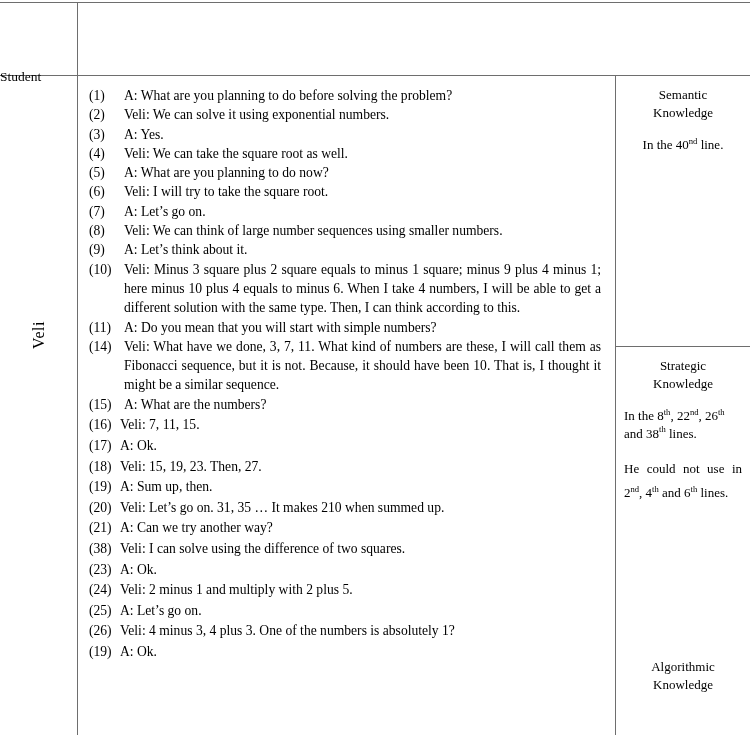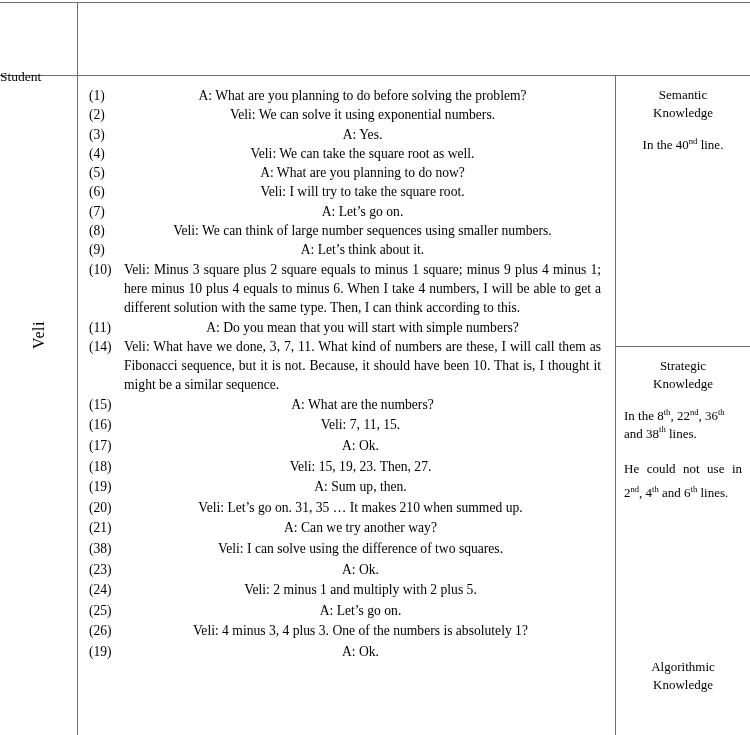--- a/index.html
+++ b/index.html
@@ -107,21 +107,20 @@
   }
   .stmt-num {
     flex: 0 0 auto;
     text-align: left;
     white-space: nowrap;
   }
   .stmt-num.wide { width: 35px; }
   .stmt-num.tight { width: 31px; }
   .stmt-text {
     flex: 1 1 auto;
-    text-align: center;
   }
   .stmt.justify .stmt-text {
     text-align: justify;
     text-justify: inter-word;
   }
   .stmt.loose {
     line-height: 20.6px;
   }
 
   
@@ -291,21 +290,21 @@
       <span>In the 40</span><sup>nd</sup><span> line.</span>
     </div>
   </div>
 
   <div class="ann ann-strategic">
     <div class="ann-title">
       <div>Strategic</div>
       <div>Knowledge</div>
     </div>
     <div class="ann-body">
-      <span>In the 8</span><sup>th</sup><span>, 22</span><sup>nd</sup><span>, 36</span><sup>th</sup><span> and 38</span><sup>th</sup><span> lines.</span>
+      <span>In the 8</span><sup>th</sup><span>, 22</span><sup>nd</sup><span>, 26</span><sup>th</sup><span> and 38</span><sup>th</sup><span> lines.</span>
     </div>
     <div class="ann-body spread">
       <span>He could not use in 2</span><sup>nd</sup><span>, 4</span><sup>th</sup><span> and 6</span><sup>th</sup><span> lines.</span>
     </div>
   </div>
 
   <div class="ann ann-algo">
     <div class="ann-title">
       <div>Algorithmic</div>
       <div>Knowledge</div>

